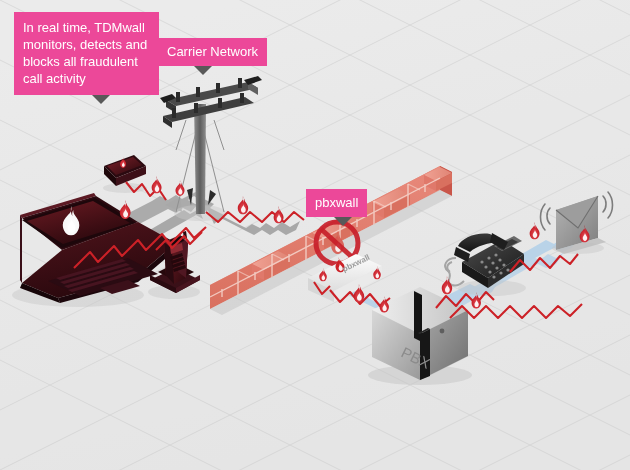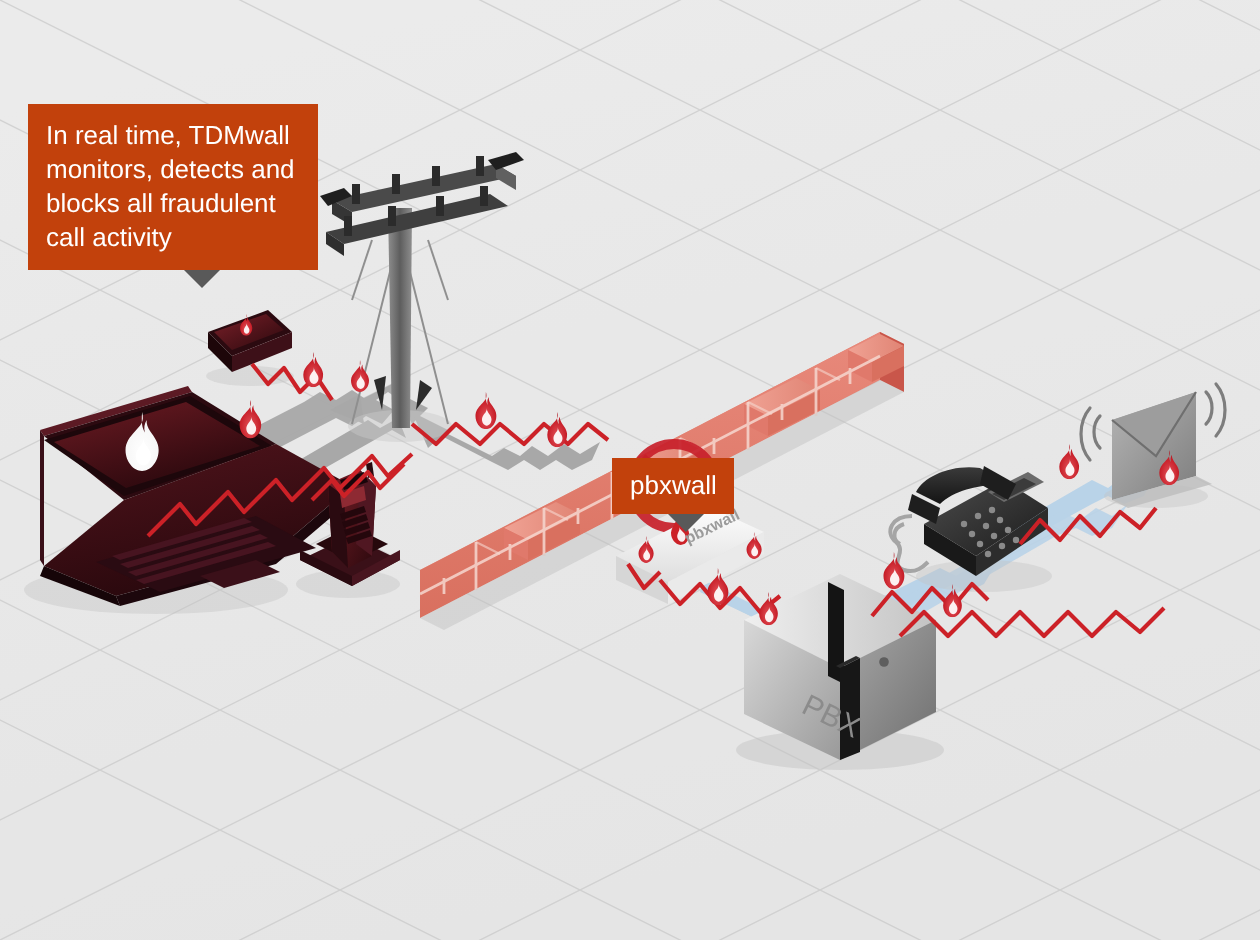--- a/index.html
+++ b/index.html
@@ -1,20 +1,20 @@
 <!DOCTYPE html>
 <html><head>
 <meta charset="utf-8">
 <style>
   html,body{margin:0;padding:0;background:#fff;}
   body{font-family:"Liberation Sans",sans-serif;}
   #stage{position:relative;width:630px;height:470px;overflow:hidden;background:#e9e9e9;}
   #stage svg.layer{position:absolute;left:0;top:0;width:630px;height:470px;}
-  .callout{position:absolute;background:#c2410c;color:#fff;font-family:"Liberation Sans",sans-serif;
-           font-size:13px;line-height:17px;padding:7px 9px 8px 9px;box-sizing:border-box;margin-top:40px;}
+  .callout{position:absolute;background:#ec4899;color:#fff;font-family:"Liberation Sans",sans-serif;
+           font-size:13px;line-height:17px;padding:7px 9px 8px 9px;box-sizing:border-box;}
   .callout .tail{position:absolute;bottom:-9px;width:0;height:0;
            border-left:9px solid transparent;border-right:9px solid transparent;border-top:9px solid #595959;}
   #co-tdm{left:14px;top:12px;width:145px;}
   #co-tdm .tail{left:78px;}
   #co-carrier{left:158px;top:38px;padding:5px 9px 6px 9px;}
   #co-carrier .tail{left:36px;}
   #co-pbxwall{left:306px;top:189px;padding:5px 9px 6px 9px;}
   #co-pbxwall .tail{left:28px;}
   #co-vm{left:546px;top:162px;padding:5px 9px 6px 9px;}
   #co-vm .tail{left:30px;}
@@ -490,20 +490,24 @@
           <use href="#flameGlyph" width="24" height="32" fill="url(#gFlameR)"></use>
         </g>
     </g>
   </svg>
 
   <div class="callout" id="co-tdm">
     <span>In real time, TDMwall monitors, detects and blocks all fraudulent call activity</span>
     <span class="tail"></span>
   </div>
 
+  <div class="callout" id="co-carrier">
+    <span>Carrier Network</span>
+    <span class="tail"></span>
+  </div>
 
   <div class="callout" id="co-pbxwall">
     <span>pbxwall</span>
     <span class="tail"></span>
   </div>
 
 
 </div>
 
 </body></html>

